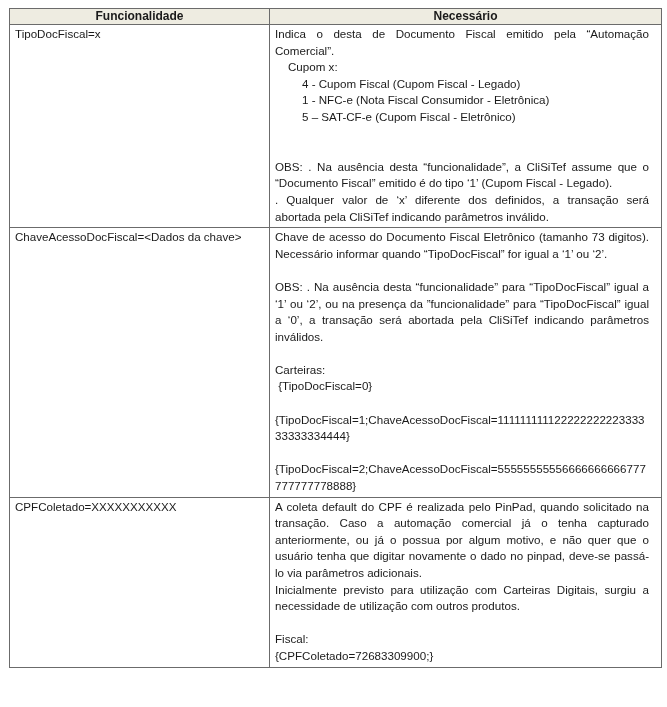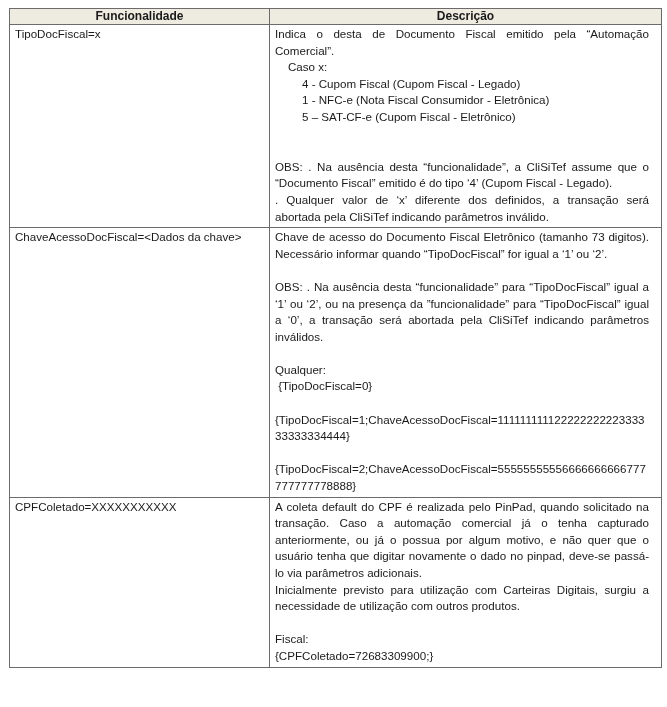--- a/index.html
+++ b/index.html
@@ -22,46 +22,46 @@
 <body>
 
 <table class="spec">
   <colgroup>
       <col class="c1">
       <col class="c2">
     </colgroup>
   <thead>
     <tr>
       <th>Funcionalidade</th>
-      <th>Descrição</th>
+      <th>Necessário</th>
     </tr>
   </thead>
   <tbody>
     <tr>
       <td>TipoDocFiscal=x</td>
       <td>
         <p class="just">Indica o desta de Documento Fiscal emitido pela “Automação Comercial”.</p>
-        <p class="ind1">Caso x:</p>
+        <p class="ind1">Cupom x:</p>
         <p class="ind2">4 - Cupom Fiscal (Cupom Fiscal - Legado)</p>
         <p class="ind2">1 - NFC-e (Nota Fiscal Consumidor - Eletrônica)</p>
         <p class="ind2">5 – SAT-CF-e (Cupom Fiscal - Eletrônico)</p>
         <div class="blank"></div>
         <div class="blank"></div>
-        <p class="just">OBS: . Na ausência desta “funcionalidade”, a CliSiTef assume que o “Documento Fiscal” emitido é do tipo ‘4’ (Cupom Fiscal - Legado).</p>
+        <p class="just">OBS: . Na ausência desta “funcionalidade”, a CliSiTef assume que o “Documento Fiscal” emitido é do tipo ‘1’ (Cupom Fiscal - Legado).</p>
         <p class="just">. Qualquer valor de ‘x’ diferente dos definidos, a transação será abortada pela CliSiTef indicando parâmetros inválido.</p>
       </td>
     </tr>
     <tr>
       <td>ChaveAcessoDocFiscal=&lt;Dados da chave&gt;</td>
       <td>
         <p class="just">Chave de acesso do Documento Fiscal Eletrônico (tamanho 73 digitos). Necessário informar quando “TipoDocFiscal” for igual a ‘1’ ou ‘2’.</p>
         <div class="blank"></div>
         <p class="just">OBS: . Na ausência desta “funcionalidade” para “TipoDocFiscal” igual a ‘1’ ou ‘2’, ou na presença da ”funcionalidade” para “TipoDocFiscal” igual a ‘0’, a transação será abortada pela CliSiTef indicando parâmetros inválidos.</p>
         <div class="blank"></div>
-        <p>Qualquer:</p>
+        <p>Carteiras:</p>
         <p style="white-space:pre"> {TipoDocFiscal=0}</p>
         <div class="blank"></div>
         <p style="word-break:break-all">{TipoDocFiscal=1;ChaveAcessoDocFiscal=11111111112222222222333333333334444}</p>
         <div class="blank"></div>
         <p style="word-break:break-all">{TipoDocFiscal=2;ChaveAcessoDocFiscal=55555555556666666666777777777778888}</p>
       </td>
     </tr>
     <tr>
       <td>CPFColetado=XXXXXXXXXXX</td>
       <td>

